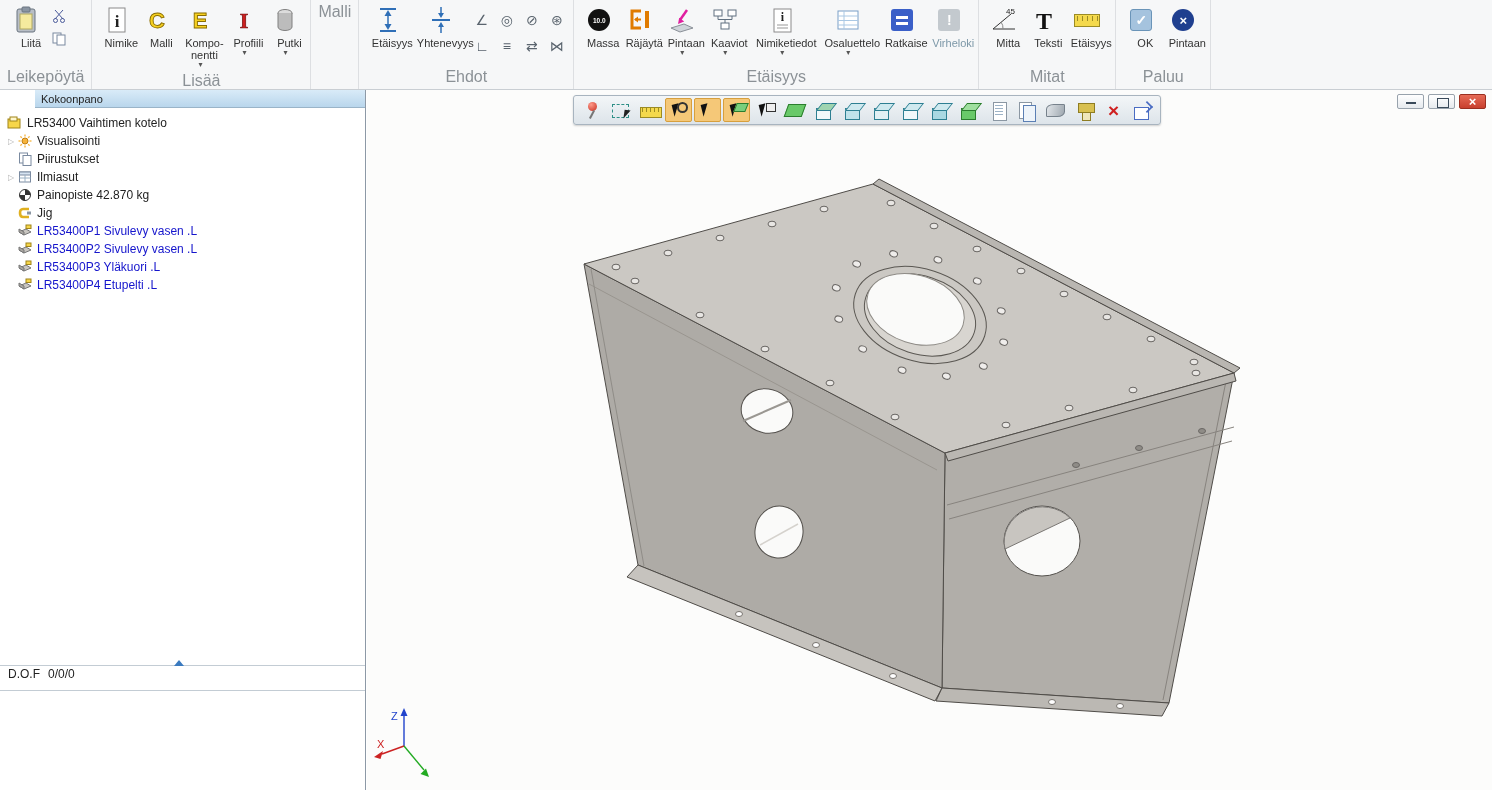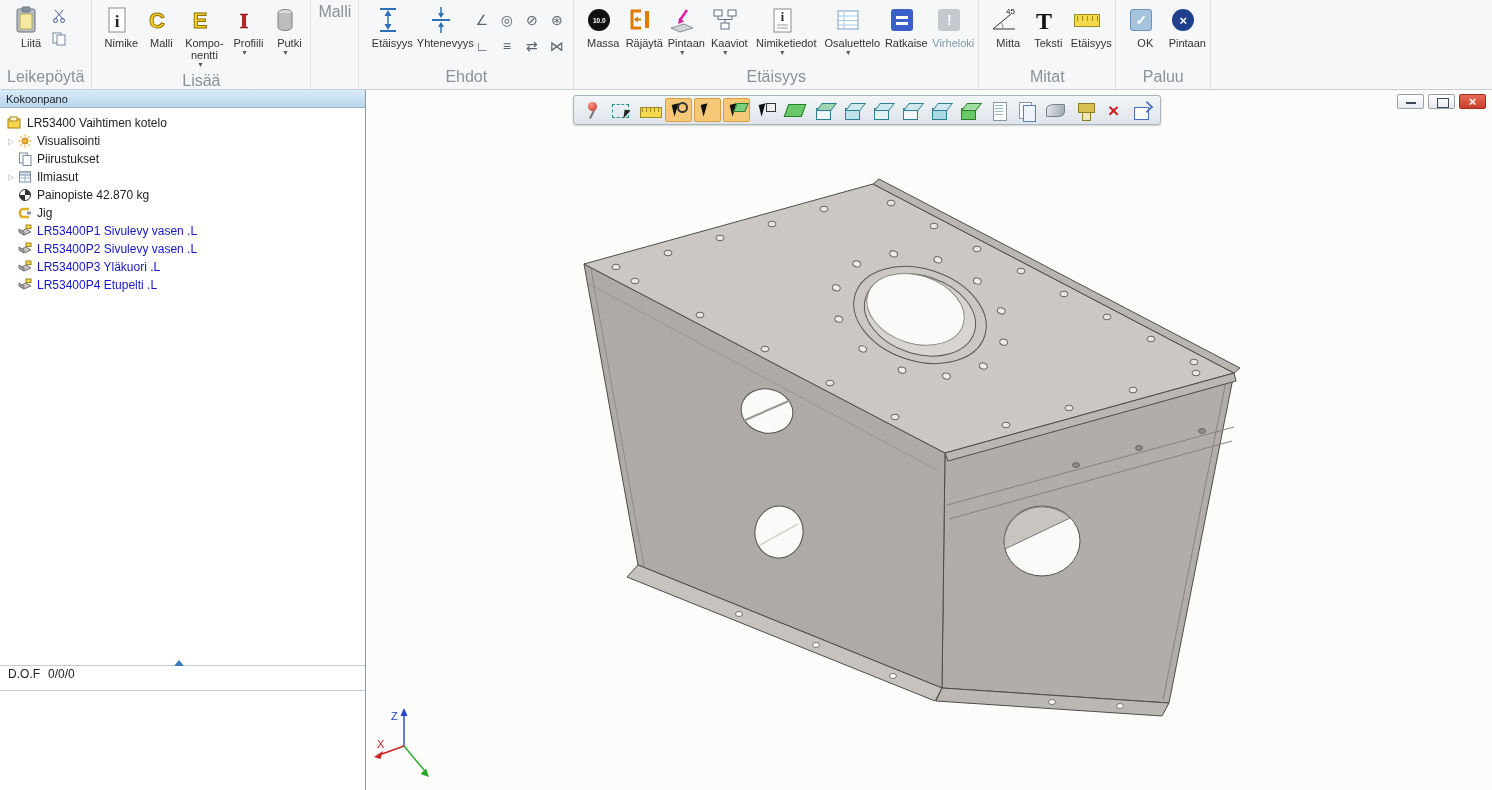--- a/index.html
+++ b/index.html
@@ -24,21 +24,21 @@
 .massa-circle{width:22px;height:22px;border-radius:50%;background:#111;color:#fff;font-size:6.5px;display:flex;align-items:center;justify-content:center;font-weight:bold;}
 .blue-eq{width:22px;height:22px;border-radius:3px;background:#3a5fc8;display:flex;flex-direction:column;align-items:center;justify-content:center;gap:3px;}
 .blue-eq i{display:block;width:12px;height:3px;background:#fff;}
 .gray-excl{width:22px;height:22px;border-radius:3px;background:#c3c9ce;color:#fff;font-weight:bold;font-size:14px;display:flex;align-items:center;justify-content:center;}
 .ruler-ic{width:26px;height:13px;background:#f4d94c;border:1px solid #9b8b24;position:relative;}
 .ruler-ic::after{content:"";position:absolute;left:2px;top:1px;width:21px;height:5px;background:repeating-linear-gradient(90deg,#9b8b24 0 1px,transparent 1px 5px);}
 .ok-ic{width:22px;height:22px;background:#a5c3de;border:1px solid #6a94b8;border-radius:3px;color:#fff;font-weight:bold;font-size:14px;display:flex;align-items:center;justify-content:center;}
 .exit-ic{width:22px;height:22px;background:#1f3f8f;border-radius:50%;color:#fff;font-weight:bold;font-size:13px;display:flex;align-items:center;justify-content:center;}
 
 
-#left-panel{position:absolute;top:90px;left:0;width:366px;height:700px;background:#fff;border-right:1px solid #8d99a6;}
+#left-panel{position:absolute;top:90px;left:0;width:366px;height:700px;background:#fff;border-right:1px solid #8d99a6;padding-left:35px;}
 .panel-header{height:18px;background:linear-gradient(#d9ebf8,#b9d6ec);border-bottom:1px solid #9ab4c8;font-size:11px;color:#222;display:flex;align-items:center;padding-left:6px;}
 .tree{position:absolute;top:18px;left:0;right:0;height:558px;background:#fff;border-bottom:1px solid #c3ccd4;padding-top:6px;overflow:hidden;}
 .titem{height:18px;display:flex;align-items:center;white-space:nowrap;}
 .titem .arrow{width:12px;margin-left:5px;font-size:8px;color:#b3b3b3;text-align:center;}
 .titem .ticon{width:16px;height:14px;margin-right:4px;display:flex;align-items:center;justify-content:center;}
 .titem.root{padding-left:6px;}
 .titem.root .ticon{margin-right:5px;}
 .titem .tlabel{font-size:12px;}
 .titem.link .tlabel{color:#1515cc;}
 .splitter-tri{position:absolute;left:174px;top:570px;width:0;height:0;border-left:5px solid transparent;border-right:5px solid transparent;border-bottom:6px solid #3a7abf;}

